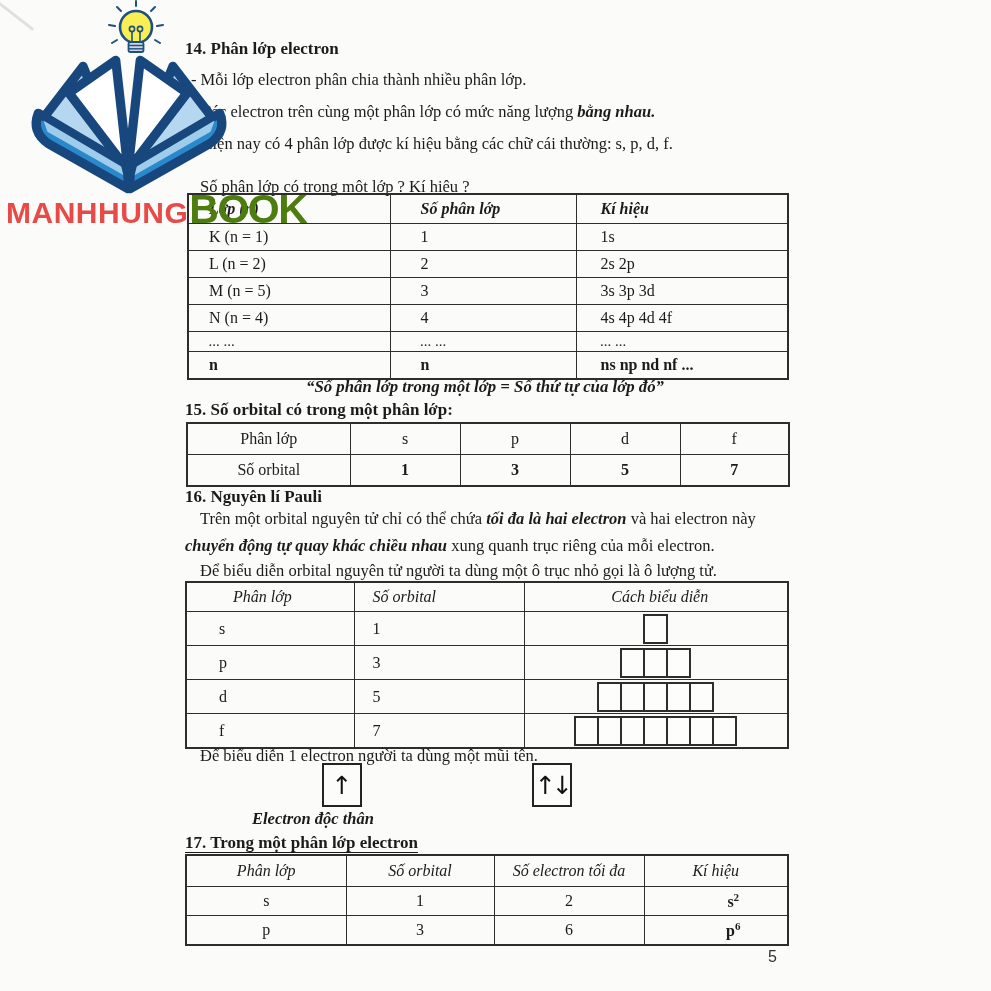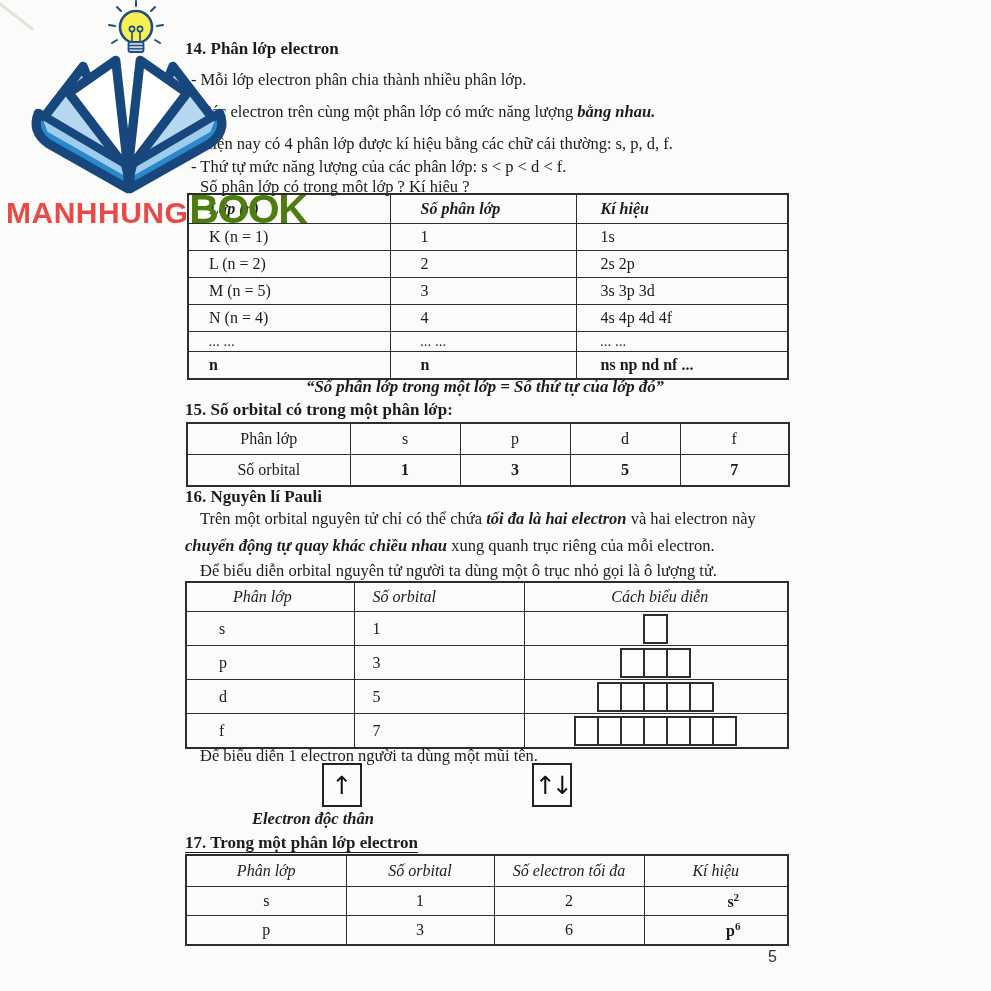--- a/index.html
+++ b/index.html
@@ -68,21 +68,20 @@
 <body>
 
 <div class="page">
 
   <div class="content">
 
     <div class="abs h" style="left:0;top:39px">14. Phân lớp electron</div>
     <div class="abs line" style="left:6px;top:70px">- Mỗi lớp electron phân chia thành nhiều phân lớp.</div>
     <div class="abs line" style="left:6px;top:102px"><span>- Các electron trên cùng một phân lớp có mức năng lượng </span><span class="emph">bằng nhau.</span></div>
     <div class="abs line" style="left:6px;top:134px">- Hiện nay có 4 phân lớp được kí hiệu bằng các chữ cái thường: s, p, d, f.</div>
-    <div class="abs line" style="left:6px;top:157px">- Thứ tự mức năng lượng của các phân lớp: s &lt; p &lt; d &lt; f.</div>
     <div class="abs line" style="left:15px;top:177px">Số phân lớp có trong một lớp ? Kí hiệu ?</div>
 
     <table id="t14" class="abs" style="left:2px;top:193px;width:600px">
       <colgroup>
           <col style="width:202px">
           <col style="width:186px">
           <col style="width:212px">
         </colgroup>
       <thead>
         <tr>

